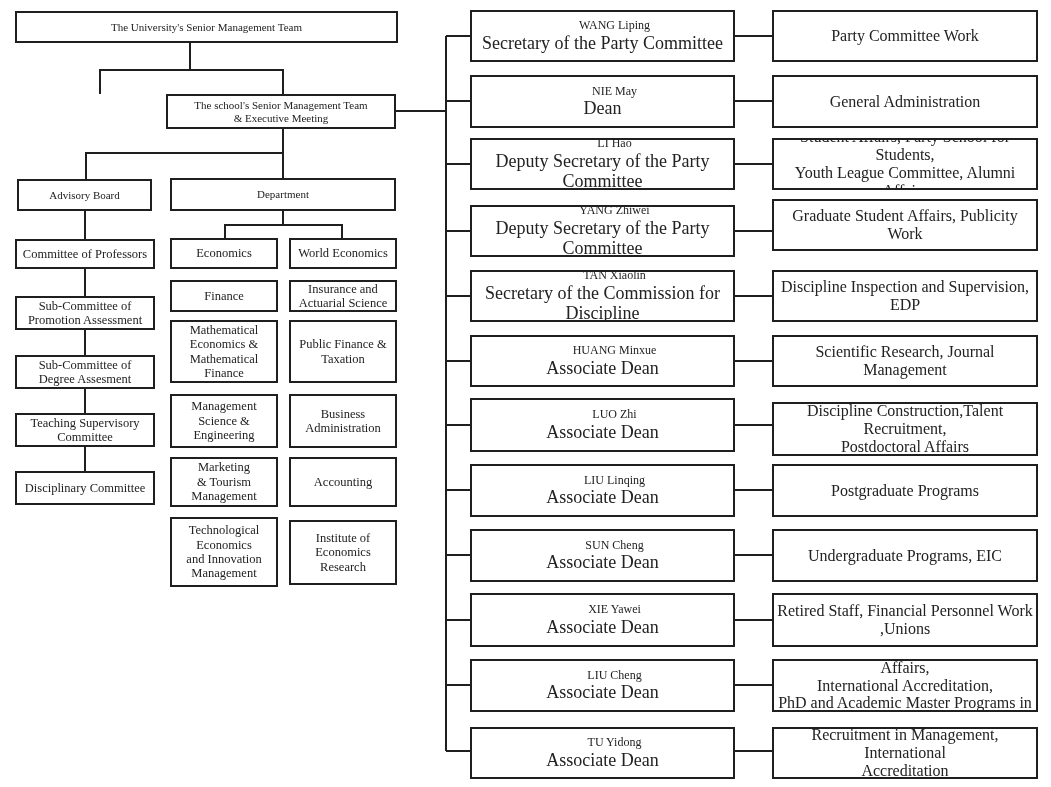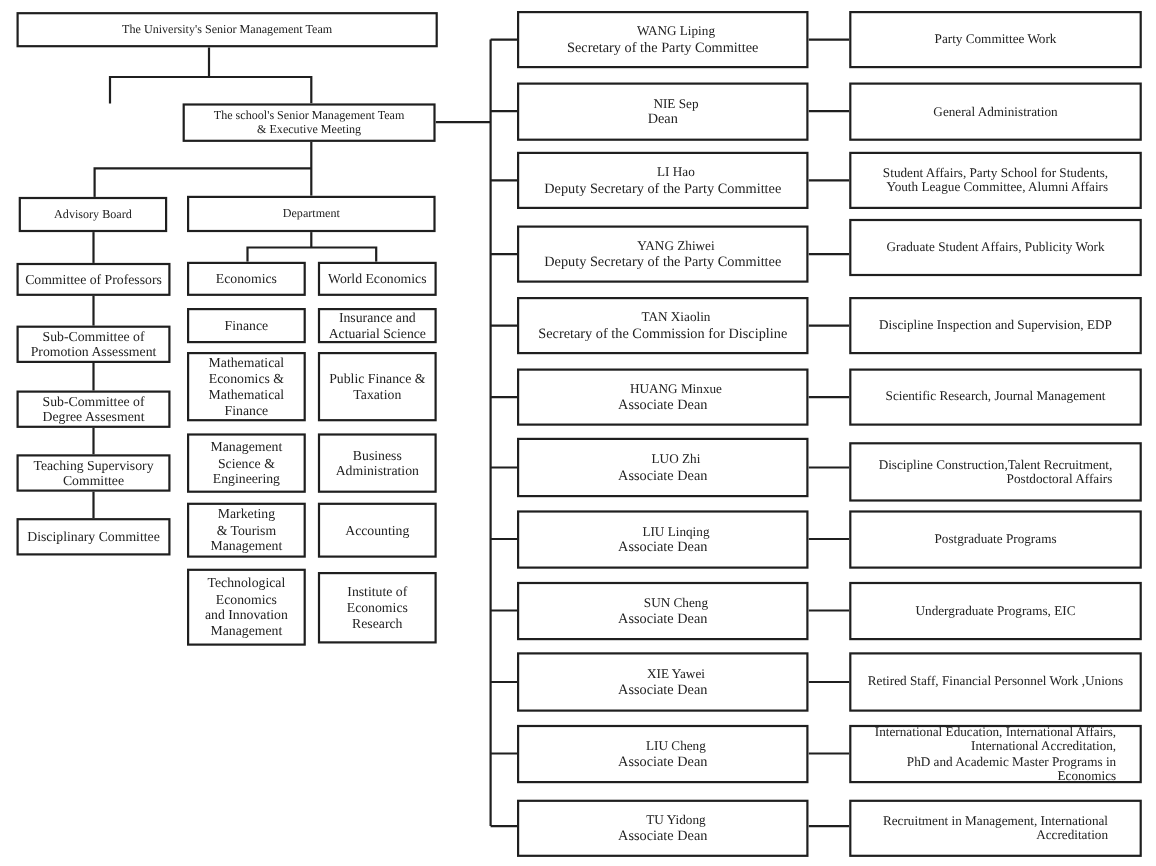--- a/index.html
+++ b/index.html
@@ -26,22 +26,22 @@
     align-items: center;
     justify-content: center;
     text-align: center;
     white-space: pre-line;
     font-size: 12.5px;
     line-height: 1.15;
     overflow: hidden;
   }
   .big { font-size: 11px; }
   .person .pname { font-size: 12px; line-height: 1.2; margin-left: 24px; }
-  .person .prole { font-size: 13px; line-height: 1.15; }
-  .duty { font-size: 12px; line-height: 1.12; text-align: right; }
+  .person .prole { font-size: 18px; line-height: 1.15; }
+  .duty { font-size: 16px; line-height: 1.12; }
 </style>
 </head>
 <body>
 
 <div class="canvas">
 
   <svg class="wires" viewBox="0 0 1051 787" xmlns="http://www.w3.org/2000/svg">
     <g stroke="#1f1f1f" stroke-width="2" fill="none">
       <path d="M190 43 V70 M100 94 V70 H283 V94"></path>
       <path d="M283 128 V153 H86 V179 M283 153 V178"></path>
@@ -95,21 +95,21 @@
   <div class="box" style="left:289px;top:457px;width:108px;height:50px">Accounting</div>
   <div class="box" style="left:289px;top:520px;width:108px;height:65px">Institute of
 Economics
 Research</div>
 
   <div class="box person" style="left:470px;top:10px;width:265px;height:52px">
     <div class="pname">WANG Liping</div>
     <div class="prole">Secretary of the Party Committee</div>
   </div>
   <div class="box person" style="left:470px;top:75px;width:265px;height:53px">
-    <div class="pname">NIE Sep</div>
+    <div class="pname">NIE May</div>
     <div class="prole">Dean</div>
   </div>
   <div class="box person" style="left:470px;top:138px;width:265px;height:52px">
     <div class="pname">LI Hao</div>
     <div class="prole">Deputy Secretary of the Party Committee</div>
   </div>
   <div class="box person" style="left:470px;top:205px;width:265px;height:52px">
     <div class="pname">YANG Zhiwei</div>
     <div class="prole">Deputy Secretary of the Party Committee</div>
   </div>

